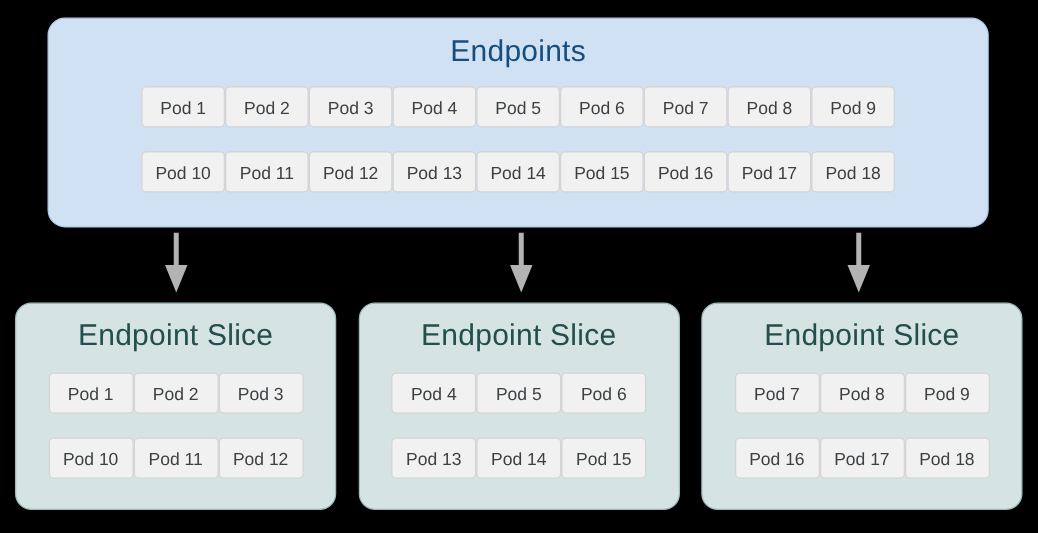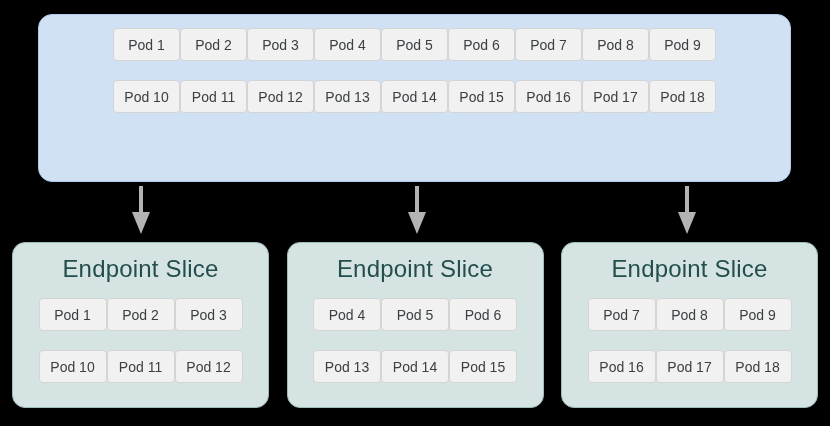--- a/index.html
+++ b/index.html
@@ -88,20 +88,21 @@
   .slice-box .pod-row.row-1 { margin-top: 15px; }
   .slice-box .pod-row.row-2 { margin-top: 19px; }
   .slice-box .pod { width: 68px; height: 33px; }
 </style>
 </head>
 <body>
 
 <div class="stage">
 
   <div class="endpoints-box">
+    <div class="endpoints-title">Endpoints</div>
     <div class="pod-row row-1">
       <div class="pod">Pod 1</div>
       <div class="pod">Pod 2</div>
       <div class="pod">Pod 3</div>
       <div class="pod">Pod 4</div>
       <div class="pod">Pod 5</div>
       <div class="pod">Pod 6</div>
       <div class="pod">Pod 7</div>
       <div class="pod">Pod 8</div>
       <div class="pod">Pod 9</div>

